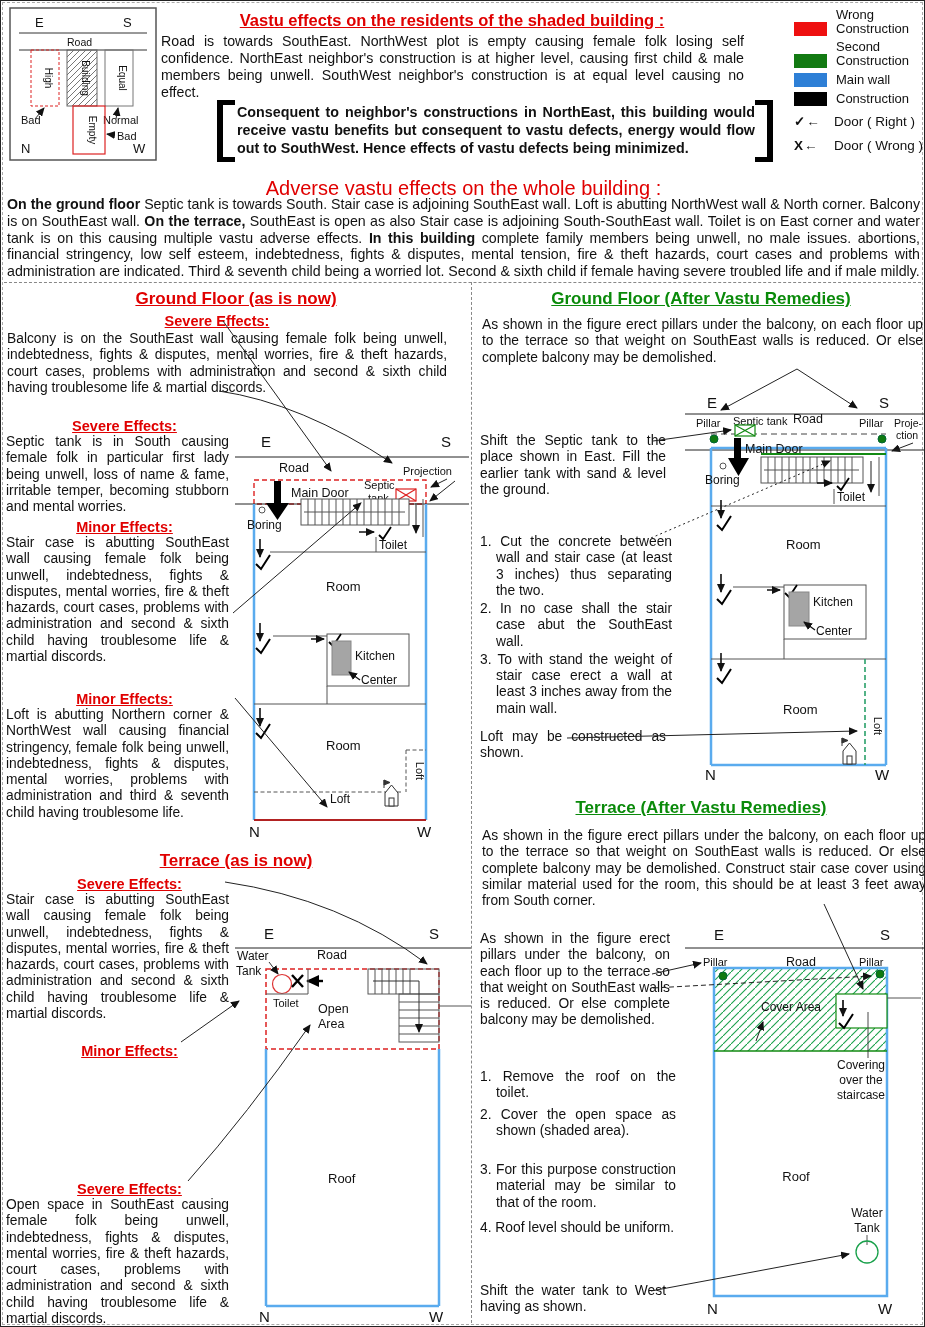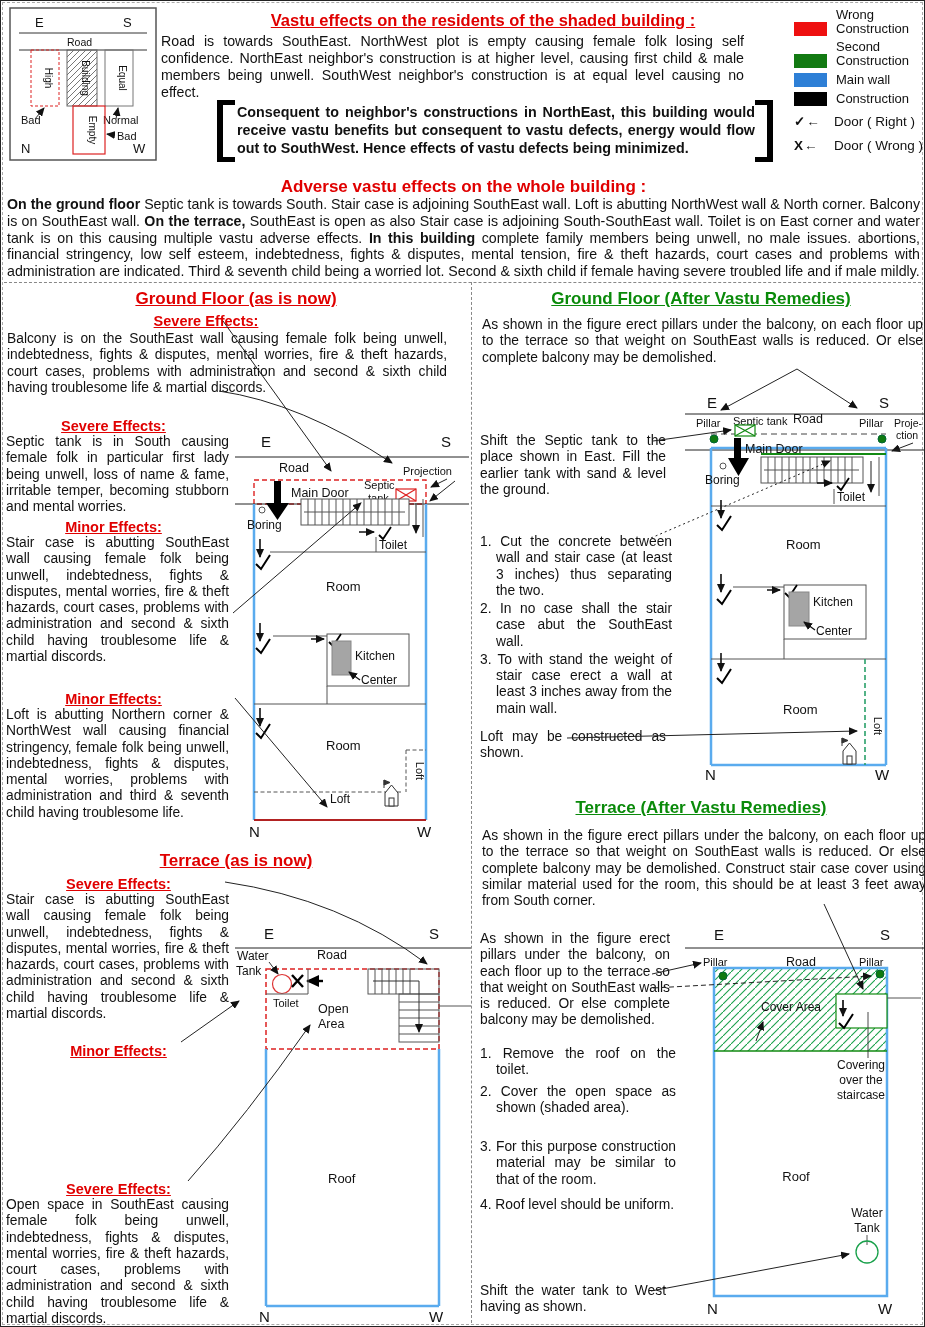--- a/index.html
+++ b/index.html
@@ -3,42 +3,42 @@
 <meta charset="utf-8">
 <style>
   html,body{margin:0;padding:0;background:#fff;}
   .page{position:relative;width:925px;height:1327px;background:#fff;border:1px solid #222;
         box-sizing:border-box;font-family:"Liberation Sans",sans-serif;color:#111;overflow:hidden;}
   .inner-dash{position:absolute;inset:1px;border:1px dashed #aaa;pointer-events:none;}
   .div-h{position:absolute;left:3px;right:3px;top:281px;border-top:1px dashed #888;}
   .div-v{position:absolute;top:281px;bottom:3px;left:470px;border-left:1px dashed #888;}
 
   .hdr-title{position:absolute;left:155px;top:10px;width:592px;text-align:center;
-             font-size:16.5px;font-weight:bold;color:#e00000;text-decoration:underline;padding-left:31px;}
+             font-size:16.5px;font-weight:bold;color:#e00000;text-decoration:underline;}
   .hdr-intro{position:absolute;left:160px;top:32px;width:583px;font-size:14.2px;line-height:1.2;text-align:justify;}
   .note{position:absolute;left:216px;top:103px;width:518px;font-weight:bold;font-size:14.3px;line-height:1.25;text-align:justify;margin-left:20px;}
   .brk{position:absolute;top:-4px;bottom:-4px;width:12px;}
   .brk.l{left:-20px;border-left:6px solid #000;border-top:5px solid #000;border-bottom:5px solid #000;}
   .brk.r{right:-18px;border-right:6px solid #000;border-top:5px solid #000;border-bottom:5px solid #000;}
 
   .legend{position:absolute;left:793px;top:7px;width:130px;font-size:13px;line-height:1.08;}
   .leg-row{display:flex;align-items:flex-end;margin-bottom:4px;}
   .leg-sw{width:33px;height:14px;margin-right:9px;flex:none;margin-top:1px;}
   .sw-red{background:#ee1010;} .sw-green{background:#127a12;} .sw-blue{background:#2e7fd6;} .sw-black{background:#000;}
   .leg-door{display:flex;font-size:13.5px;margin-top:9px;}
   .leg-glyph{width:40px;flex:none;font-weight:bold;letter-spacing:1px;}
 
   .adv-title{position:absolute;left:0;top:176px;width:925px;text-align:center;
-             font-size:17px;font-weight:bold;color:#e00000;}
+             font-size:20px;font-weight:normal;color:#e00000;}
   .adv-body{position:absolute;left:6px;top:195px;width:913px;font-size:14.2px;line-height:1.18;text-align:justify;}
   .b{font-weight:bold;}
 
   .sec-title{position:absolute;font-size:17px;font-weight:bold;text-decoration:underline;text-align:center;}
   .red-t{color:#e00000;} .green-t{color:#0a8a0a;}
-  .eff-h{position:absolute;font-size:14.5px;font-weight:bold;color:#e00000;text-decoration:underline;text-align:center;}
+  .eff-h{position:absolute;font-size:14.5px;font-weight:bold;color:#e00000;text-decoration:underline;text-align:center;padding-left:11px;}
   .para{position:absolute;font-size:13.8px;line-height:1.18;text-align:justify;}
   .list .it{font-size:13.8px;line-height:1.18;text-align:justify;padding-left:16px;text-indent:-16px;}
 
   .dia{position:absolute;}
   svg text{font-family:"Liberation Sans",sans-serif;fill:#111;}
   .overlay{position:absolute;left:0;top:0;pointer-events:none;}
 </style>
 </head>
 <body>
 
@@ -365,21 +365,21 @@
       <line x1="159" y1="342" x2="159" y2="350"></line>
         <polygon points="159,342 165,344.5 159,347" fill="#333"></polygon>
     </g>
     <text x="22" y="384" font-size="15">N</text>
     <text x="192" y="384" font-size="15">W</text>
   </svg>
 
   <div class="sec-title green-t" style="left:480px;top:797px;width:440px">Terrace (After Vastu Remedies)</div>
   <div class="para" style="left:481px;top:827px;width:444px">As shown in the figure erect pillars under the balcony, on each floor up to the terrace so that weight on SouthEast walls is reduced. Or else complete balcony may be demolished.  Construct stair case cover using similar material used for the room, this should be at least 3 feet away from South corner.</div>
   <div class="para" style="left:479px;top:930px;width:190px">As shown in the figure erect pillars under the balcony, on each floor up to the terrace so that weight on SouthEast walls is reduced. Or else complete balcony may be demolished.</div>
-  <div class="list" style="position:absolute;left:479px;top:1045px;width:196px">
+  <div class="list" style="position:absolute;left:479px;top:1068px;width:196px">
     <div class="it">1.  Remove the roof on the toilet.</div>
     <div class="it" style="margin-top:5px">2.  Cover the open space as shown (shaded area).</div>
     <div class="it" style="margin-top:23px">3. For this purpose construction material may be similar to that of the room.</div>
     <div class="it" style="margin-top:9px">4. Roof level should be uniform.</div>
   </div>
   <div class="para" style="left:479px;top:1282px;width:186px">Shift the water tank to West having as shown.</div>
 
   <svg class="dia" style="left:682px;top:923px" width="243" height="402" viewBox="0 0 243 402">
     <text x="31" y="16" font-size="15">E</text>
     <text x="197" y="16" font-size="15">S</text>

